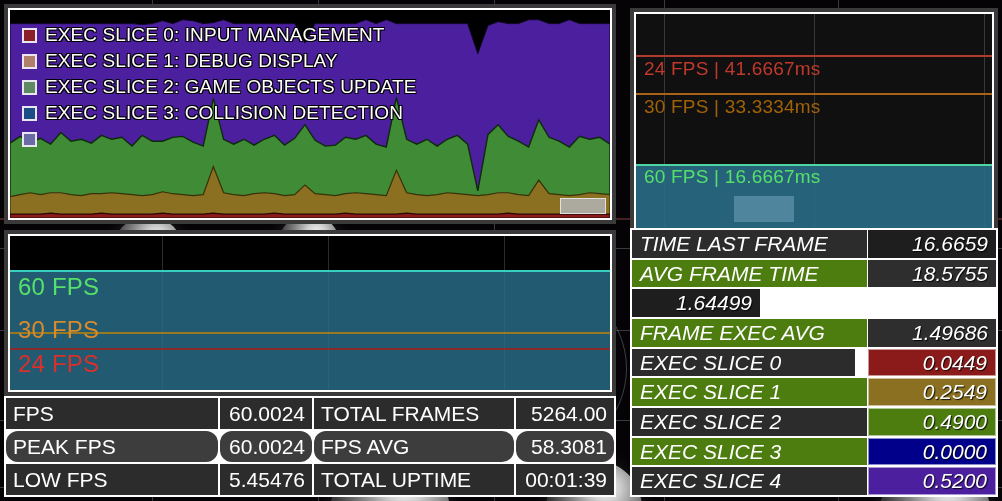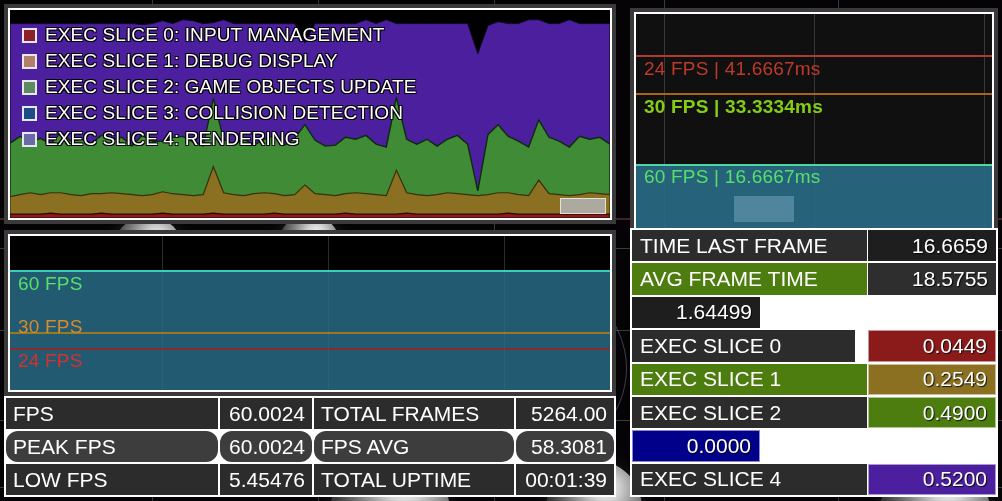--- a/index.html
+++ b/index.html
@@ -37,21 +37,21 @@
     text-shadow:1px 1px 0 #000,-1px 1px 0 #000,1px -1px 0 #000,-1px -1px 0 #000;
   }
   #exec-scrollbar{position:absolute;right:4px;bottom:4px;width:46px;height:16px;
     background:rgba(176,176,176,.88);border:1px solid rgba(255,255,255,.65);box-sizing:border-box;z-index:6;}
 
   
   #fps-panel{left:4px;top:230px;width:612px;height:166px;}
   #fps-graph{position:absolute;inset:0;background:#000;}
   .fps-fill{position:absolute;left:0;right:0;background:rgba(41,110,138,.80);}
   .fps-line{position:absolute;left:0;right:0;height:2px;}
-  .fps-tag{position:absolute;font-size:19px;letter-spacing:.2px;white-space:nowrap;}
+  .fps-tag{position:absolute;font-size:24px;letter-spacing:.2px;white-space:nowrap;}
   .fps-tag.l{left:8px;}
 
   
   #fps-table{position:absolute;left:4px;top:396px;width:612px;height:101px;
     background:#ffffff;display:flex;flex-direction:column;box-sizing:border-box;
     padding:2px;gap:2px;}
   #fps-table .trow{display:flex;flex:1;gap:2px;}
   .cell{background:#2c2c2c;display:flex;align-items:center;box-sizing:border-box;
     padding:0 7px;color:#ffffff;font-size:21px;overflow:hidden;white-space:nowrap;}
   .cell.alt{background:#3d3d3d;border-radius:12px;}
@@ -67,21 +67,21 @@
   .rg-tag{position:absolute;left:8px;font-size:19px;white-space:nowrap;letter-spacing:.2px;}
   #rg-60fill{position:absolute;left:0;right:0;background:rgba(41,110,138,.88);}
   #rg-slice-area{position:absolute;left:0;right:0;bottom:0;height:18px;}
   #rg-slice-area svg{width:100%;height:100%;display:block;}
   #rg-highlight{position:absolute;background:rgba(130,175,200,.45);}
   .rg-vgrid{position:absolute;top:0;bottom:0;width:1px;background:rgba(190,205,215,.22);}
 
   #stats-table{position:absolute;left:630px;top:228px;width:368px;height:269px;
     background:#ffffff;display:flex;flex-direction:column;box-sizing:border-box;
     padding:2px;gap:2px;}
-  #stats-table .srow{display:flex;flex:1;gap:1px;}
+  #stats-table .srow{display:flex;flex:1;gap:1px;font-style:italic;}
   .scell{display:flex;align-items:center;box-sizing:border-box;padding:0 8px;
     color:#ffffff;font-size:21px;white-space:nowrap;overflow:hidden;}
   .skey{flex:1 1 auto;background:#2c2c2c;justify-content:flex-start;}
   .skey.alt{background:#4d7c0f;}
   .sval{flex:0 0 128px;background:#1e1e1e;justify-content:flex-end;}
   .sval.alt{background:#2e2e2e;}
   .sval.tinted{border:1px solid rgba(255,255,255,.55);}
   .sval span{text-shadow:1px 1px 1px rgba(0,0,0,.85);}
 </style>
 </head>
@@ -134,21 +134,20 @@
       <div class="legend-row">
         <span class="swatch" style="background: rgb(94, 138, 98);"></span>
         <span class="legend-label">EXEC SLICE 2: GAME OBJECTS UPDATE</span>
       </div>
       <div class="legend-row">
         <span class="swatch" style="background: rgb(28, 77, 134);"></span>
         <span class="legend-label">EXEC SLICE 3: COLLISION DETECTION</span>
       </div>
       <div class="legend-row">
         <span class="swatch" style="background: rgb(106, 106, 168);"></span>
-        <span class="legend-label">EXEC SLICE 4: RENDERING</span>
       </div>
     </div>
 
     <div id="exec-scrollbar"></div>
   </div>
 </div>
 
 <div class="frame" id="fps-panel">
   <div class="inner">
     <div id="fps-graph">
@@ -198,21 +197,21 @@
       <div class="rg-vgrid" style="left:348px"></div>
 
       <div id="rg-60fill" style="top: 152px; bottom: 0px; background: rgb(41, 110, 138); opacity: 0.88;"></div>
       <div id="rg-highlight" style="left:98px;top:182px;width:60px;height:26px"></div>
 
       <div class="rg-line" id="rg-line-24" style="top: 41px; background: rgb(176, 58, 46);"></div>
       <div class="rg-line" id="rg-line-30" style="top: 79px; background: rgb(168, 98, 26);"></div>
       <div class="rg-line" id="rg-line-60" style="top: 150px; background: rgb(79, 214, 160);"></div>
 
       <div class="rg-tag" id="rg-tag-24" style="top: 44px; color: rgb(192, 57, 43);">24 FPS | 41.6667ms</div>
-      <div class="rg-tag" id="rg-tag-30" style="top: 82px; color: #84cc16; font-weight: bold;">30 FPS | 33.3334ms</div>
+      <div class="rg-tag" id="rg-tag-30" style="top: 82px; color: #a16207;">30 FPS | 33.3334ms</div>
       <div class="rg-tag" id="rg-tag-60" style="top: 152px; color: rgb(86, 224, 106);">60 FPS | 16.6667ms</div>
 
       <div id="rg-slice-area">
         <svg viewBox="0 0 360 18" preserveAspectRatio="none">
           <path id="rgp4" fill="#4b1f9e" stroke="#7a55d0" stroke-width="1" d="M 0 18 L 0.0 9.9 L 9.2 9.4 L 18.5 9.9 L 27.7 8.9 L 36.9 9.9 L 46.2 9.4 L 55.4 7.9 L 64.6 9.9 L 73.8 9.4 L 83.1 9.9 L 92.3 6.8 L 101.5 9.4 L 110.8 9.9 L 120.0 8.9 L 129.2 9.9 L 138.5 9.4 L 147.7 9.9 L 156.9 8.4 L 166.2 9.9 L 175.4 9.4 L 184.6 9.9 L 193.8 7.3 L 203.1 9.4 L 212.3 9.9 L 221.5 8.9 L 230.8 9.9 L 240.0 9.4 L 249.2 9.9 L 258.5 8.4 L 267.7 9.4 L 276.9 9.9 L 286.2 8.9 L 295.4 9.9 L 304.6 9.4 L 313.8 9.9 L 323.1 7.9 L 332.3 9.4 L 341.5 9.9 L 350.8 8.9 L 360.0 9.4 L 360 18 Z"></path>
           <path id="rgp2" fill="#3f8b36" stroke="none" d="M 0 18 L 0.0 15.1 L 9.2 14.9 L 18.5 15.1 L 27.7 14.8 L 36.9 15.1 L 46.2 14.9 L 55.4 14.4 L 64.6 15.1 L 73.8 14.9 L 83.1 15.1 L 92.3 14.0 L 101.5 14.9 L 110.8 15.1 L 120.0 14.8 L 129.2 15.1 L 138.5 14.9 L 147.7 15.1 L 156.9 14.6 L 166.2 15.1 L 175.4 14.9 L 184.6 15.1 L 193.8 14.2 L 203.1 14.9 L 212.3 15.1 L 221.5 14.8 L 230.8 15.1 L 240.0 14.9 L 249.2 15.1 L 258.5 14.6 L 267.7 14.9 L 276.9 15.1 L 286.2 14.8 L 295.4 15.1 L 304.6 14.9 L 313.8 15.1 L 323.1 14.4 L 332.3 14.9 L 341.5 15.1 L 350.8 14.8 L 360.0 14.9 L 360 18 Z"></path>
           <path id="rgp1" fill="#8a7020" stroke="none" d="M 0 18 L 0.0 16.7 L 9.2 16.6 L 18.5 16.7 L 27.7 16.5 L 36.9 16.7 L 46.2 16.6 L 55.4 16.4 L 64.6 16.7 L 73.8 16.6 L 83.1 16.7 L 92.3 16.2 L 101.5 16.6 L 110.8 16.7 L 120.0 16.5 L 129.2 16.7 L 138.5 16.6 L 147.7 16.7 L 156.9 16.4 L 166.2 16.7 L 175.4 16.6 L 184.6 16.7 L 193.8 16.3 L 203.1 16.6 L 212.3 16.7 L 221.5 16.5 L 230.8 16.7 L 240.0 16.6 L 249.2 16.7 L 258.5 16.4 L 267.7 16.6 L 276.9 16.7 L 286.2 16.5 L 295.4 16.7 L 304.6 16.6 L 313.8 16.7 L 323.1 16.4 L 332.3 16.6 L 341.5 16.7 L 350.8 16.5 L 360.0 16.6 L 360 18 Z"></path>
         </svg>
       </div>
     </div>
@@ -231,38 +230,45 @@
       <div class="scell sval alt">
         <span>18.5755</span>
       </div>
     </div>
     <div class="srow">
       <div class="scell sval">
         <span>1.64499</span>
       </div>
     </div>
     <div class="srow">
+      <div class="scell skey alt">FRAME EXEC AVG</div>
+      <div class="scell sval alt">
+        <span>1.49686</span>
+      </div>
+    </div>
+    <div class="srow">
       <div class="scell skey">EXEC SLICE 0</div>
       <div class="scell sval tinted" style="background: rgb(139, 26, 26); margin-left: 12px;">
         <span>0.0449</span>
       </div>
     </div>
     <div class="srow">
       <div class="scell skey alt">EXEC SLICE 1</div>
       <div class="scell sval alt tinted" style="background: rgb(138, 112, 32);">
         <span>0.2549</span>
       </div>
     </div>
     <div class="srow">
       <div class="scell skey">EXEC SLICE 2</div>
       <div class="scell sval tinted" style="background: #4d7c0f;">
         <span>0.4900</span>
       </div>
     </div>
     <div class="srow">
+      <div class="scell skey alt">EXEC SLICE 3</div>
       <div class="scell sval alt tinted" style="background: rgb(0, 0, 139);">
         <span>0.0000</span>
       </div>
     </div>
     <div class="srow">
       <div class="scell skey">EXEC SLICE 4</div>
       <div class="scell sval tinted" style="background: rgb(75, 31, 158);">
         <span>0.5200</span>
       </div>
     </div>

